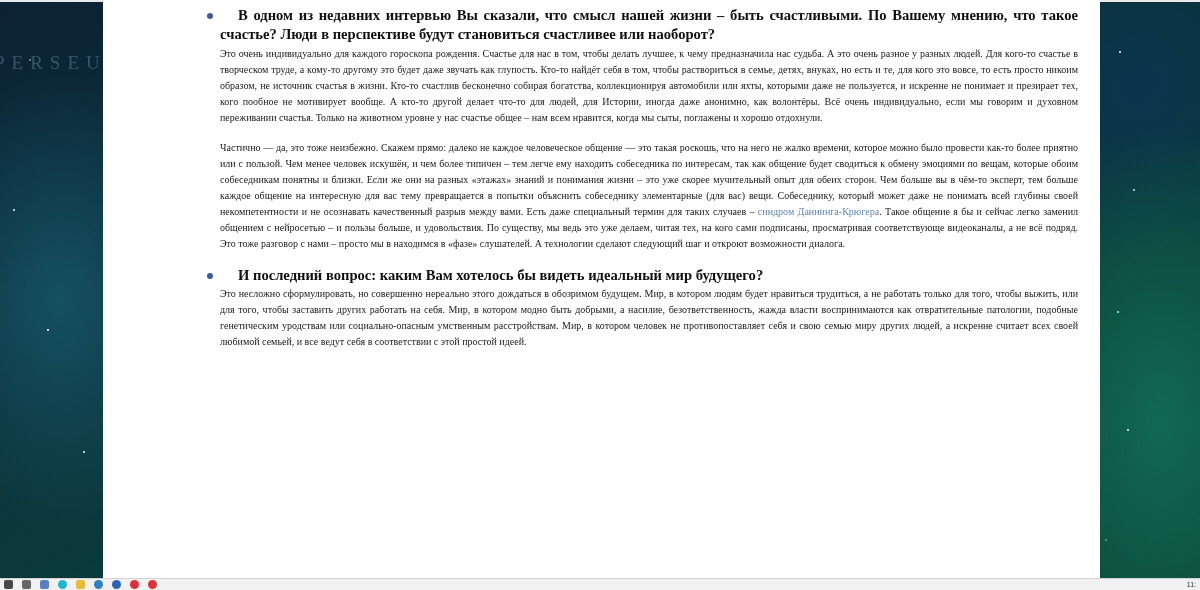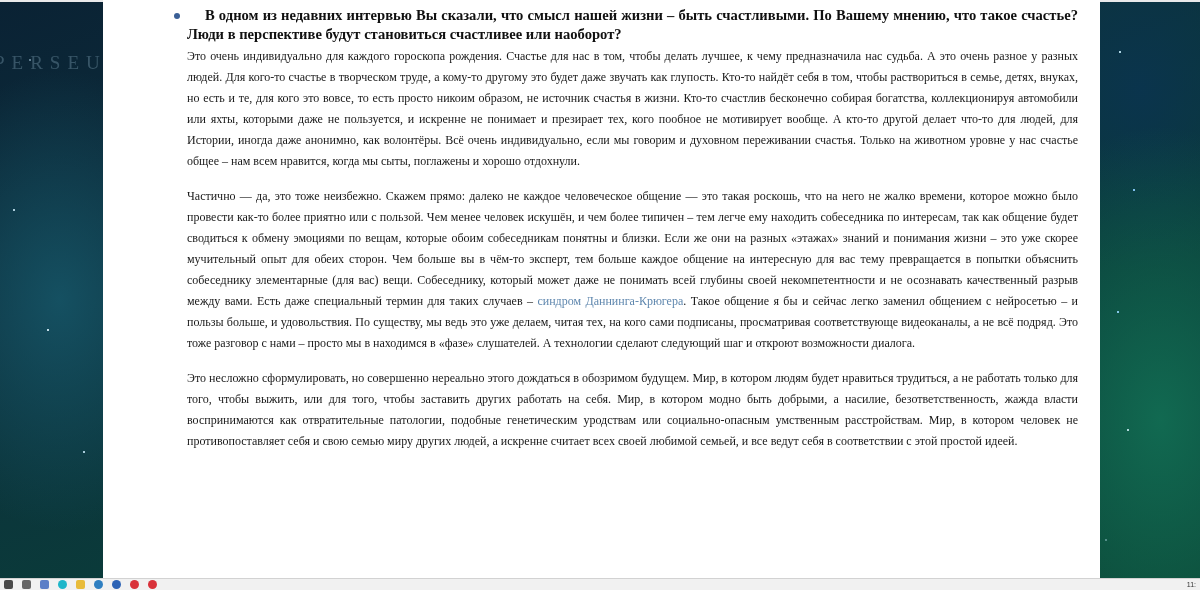--- a/index.html
+++ b/index.html
@@ -77,21 +77,21 @@
     position: absolute;
     left: 103px;
     top: 0;
     width: 997px;
     height: 578px;
     background: #ffffff;
     overflow: hidden;
   }
 
   .article {
-    padding: 6px 22px 0 84px;
+    padding: 6px 22px 0 117px;
     border-radius: 23px;
   }
 
   .qa-block { margin-bottom: 14px; }
 
   .question {
     position: relative;
     font-weight: bold;
     font-size: 14.6px;
     line-height: 19.3px;
@@ -105,22 +105,22 @@
     position: absolute;
     left: -13px;
     top: 7px;
     width: 6px;
     height: 6px;
     border-radius: 50%;
     background: #3a5f96;
   }
 
   .answer {
-    font-size: 12px;
-    line-height: 21px;
+    font-size: 10px;
+    line-height: 16px;
     color: #181818;
     text-align: justify;
     hyphens: none;
   }
 
   .answer a,
   .link {
     color: #5f87ae;
     text-decoration: none;
   }
@@ -197,20 +197,24 @@
         </p>
       </div>
 
       <div class="qa-block">
         <p class="answer">
           <span>Частично — да, это тоже неизбежно. Скажем прямо: далеко не каждое человеческое общение — это такая роскошь, что на него не жалко времени, которое можно было провести как-то более приятно или с пользой. Чем менее человек искушён, и чем более типичен – тем легче ему находить собеседника по интересам, так как общение будет сводиться к обмену эмоциями по вещам, которые обоим собеседникам понятны и близки. Если же они на разных «этажах» знаний и понимания жизни – это уже скорее мучительный опыт для обеих сторон. Чем больше вы в чём-то эксперт, тем больше каждое общение на интересную для вас тему превращается в попытки объяснить собеседнику элементарные (для вас) вещи. Собеседнику, который может даже не понимать всей глубины своей некомпетентности и не осознавать качественный разрыв между вами. Есть даже специальный термин для таких случаев – </span><a class="link" href="#">синдром Даннинга-Крюгера</a><span>. Такое общение я бы и сейчас легко заменил общением с нейросетью – и пользы больше, и удовольствия. По существу, мы ведь это уже делаем, читая тех, на кого сами подписаны, просматривая соответствующе видеоканалы, а не всё подряд. Это тоже разговор с нами – просто мы в находимся в «фазе» слушателей. А технологии сделают следующий шаг и откроют возможности диалога.</span>
         </p>
       </div>
 
       <div class="qa-block">
+        <p class="question">
+          <span class="bullet"></span>
+          <span>И последний вопрос: каким Вам хотелось бы видеть идеальный мир будущего?</span>
+        </p>
         <p class="answer">
           <span>Это несложно сформулировать, но совершенно нереально этого дождаться в обозримом будущем. Мир, в котором людям будет нравиться трудиться, а не работать только для того, чтобы выжить, или для того, чтобы заставить других работать на себя. Мир, в котором модно быть добрыми, а насилие, безответственность, жажда власти воспринимаются как отвратительные патологии, подобные генетическим уродствам или социально-опасным умственным расстройствам. Мир, в котором человек не противопоставляет себя и свою семью миру других людей, а искренне считает всех своей любимой семьей, и все ведут себя в соответствии с этой простой идеей.</span>
         </p>
       </div>
 
     </div>
     <div class="scrollbar-track"></div>
   </div>
 
   <div class="taskbar">

